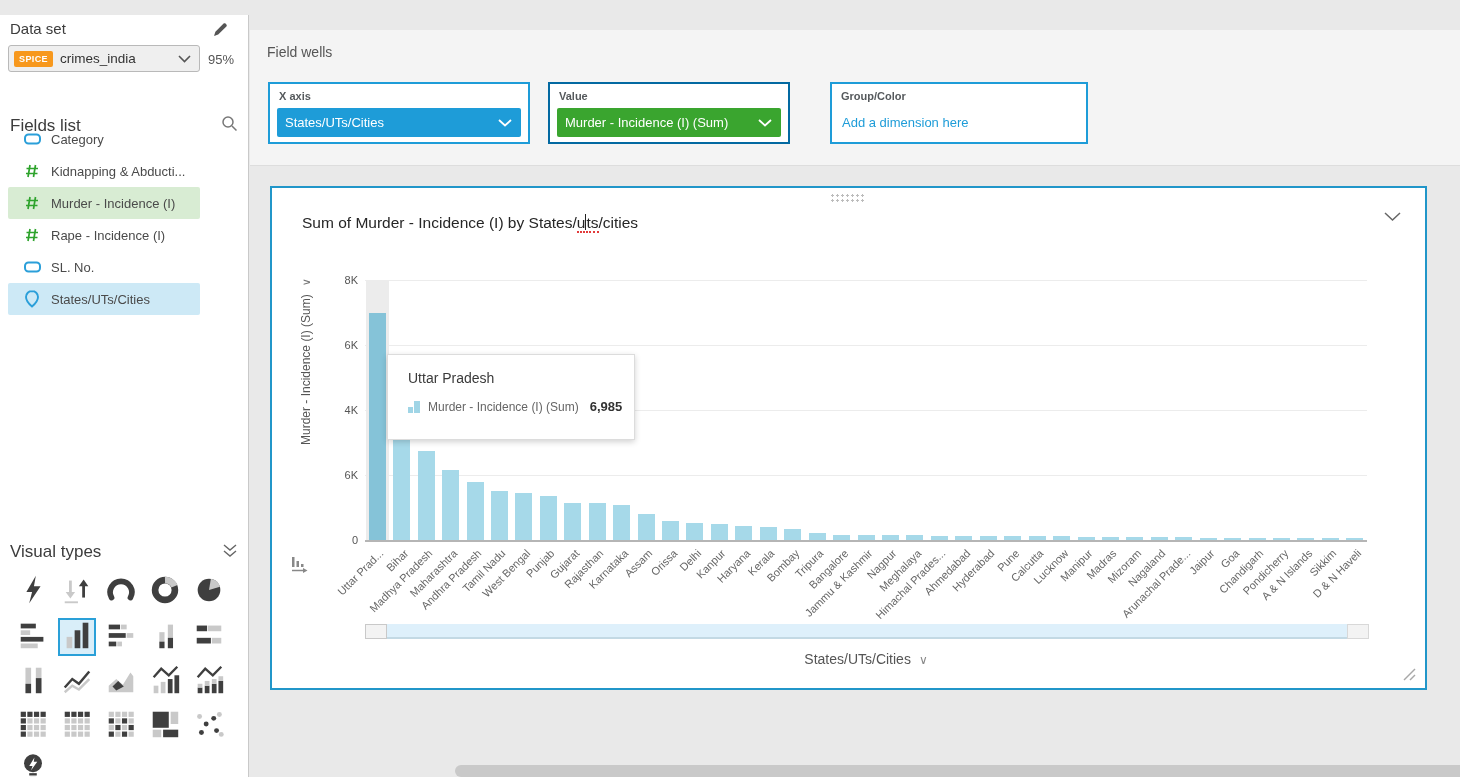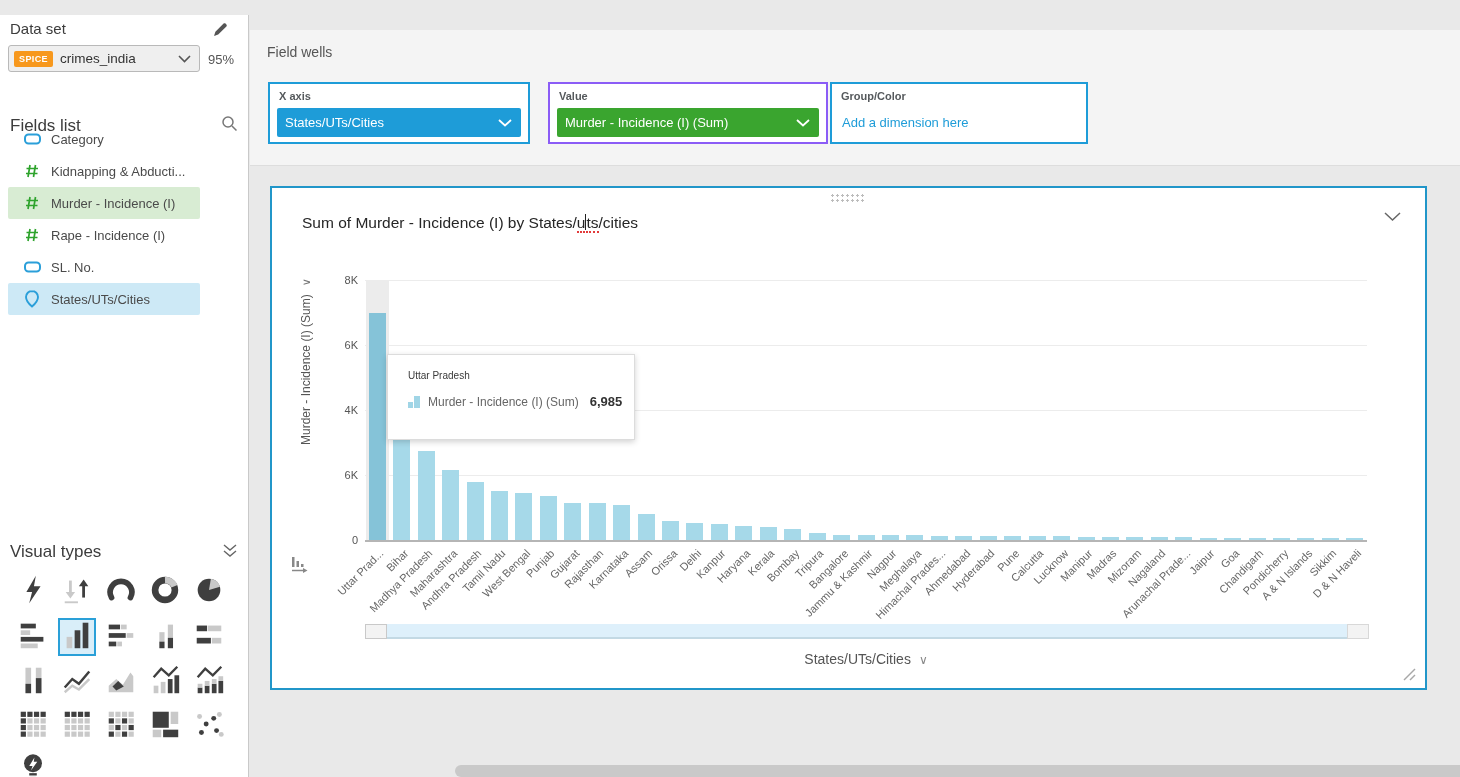--- a/index.html
+++ b/index.html
@@ -26,21 +26,21 @@
   .vt-cell{position:absolute;width:38px;height:38px;display:flex;align-items:center;justify-content:center;box-sizing:border-box;cursor:pointer;}
   .vt-cell.sel{border:2px solid #2aa0d8;background:#d9eef9;}
   
   .tabbar{position:absolute;left:250px;top:0;width:1210px;height:30px;background:#fff;border-bottom:1px solid #c9c9c9;box-sizing:border-box;}
   .tab{position:absolute;left:0;top:0;width:130px;height:30px;background:#fff;border-right:1px solid #cfcfcf;box-sizing:border-box;font-size:13px;font-weight:bold;color:#4a4a4a;padding:8px 0 0 15px;cursor:pointer;}
   .tab-add{position:absolute;left:138px;top:1px;width:28px;height:28px;font-size:21px;color:#666;text-align:center;line-height:26px;cursor:pointer;}
   .fw-area{position:absolute;left:250px;top:30px;width:1210px;height:136px;background:#f4f4f4;border-bottom:1px solid #ddd;box-sizing:border-box;}
   .fw-label{position:absolute;left:17px;top:14px;font-size:14px;color:#555;}
   .well{position:absolute;top:52px;height:62px;background:#fff;box-sizing:border-box;}
   .well-x{left:18px;width:262px;border:2px solid #1e9cd8;}
-  .well-value{left:298px;width:280px;border:2px solid #8b5cf6;}
+  .well-value{left:298px;width:242px;border:2px solid #0369a1;}
   .well-group{left:580px;width:258px;border:2px solid #1e9cd8;}
   .well-label{font-size:11px;font-weight:bold;color:#55595c;margin:6px 0 0 9px;}
   .pill{position:absolute;left:7px;right:7px;top:24px;height:29px;border-radius:2px;display:flex;align-items:center;cursor:pointer;}
   .pill span{color:#fff;font-size:13px;margin-left:8px;flex:1;white-space:nowrap;overflow:hidden;}
   .pill-blue{background:#1e9cd8;}
   .pill-green{background:#3aa52f;}
   .pill svg{margin-right:9px;}
   .add-dim{position:absolute;left:10px;top:31px;font-size:13px;color:#1e9cd8;cursor:pointer;text-decoration:none;}
   .canvas{position:absolute;left:250px;top:166px;width:1210px;height:611px;background:#e9e9e9;}
   
@@ -62,21 +62,21 @@
   .bar.hl{background:#85c3d8;}
   .ytick{position:absolute;left:40px;width:46px;text-align:right;font-size:11px;color:#555;}
   .xlab{position:absolute;width:150px;text-align:right;font-size:11px;color:#666;white-space:nowrap;transform:rotate(-45deg);transform-origin:100% 0;}
   .hscroll-left,.hscroll-right{position:absolute;top:436px;width:22px;height:15px;background:#f3f3f3;border:1px solid #c9c9c9;box-sizing:border-box;cursor:pointer;}
   .hscroll-left{left:93px;}
   .hscroll-right{left:1075px;border-color:#d8d8d8;}
   .hscroll-track{position:absolute;left:115px;top:436px;width:960px;height:15px;background:#def0fb;border-bottom:2px solid #c3d9e4;box-sizing:border-box;cursor:pointer;}
   .x-title{position:absolute;left:93px;top:463px;width:1002px;text-align:center;font-size:14px;color:#555;cursor:pointer;}
   .ax-chev2{margin-left:8px;color:#888;font-size:12px;}
   .tooltip{position:absolute;left:115px;top:166px;width:246px;height:84px;background:#fff;border:1px solid #dcdcdc;box-shadow:0 2px 6px rgba(0,0,0,.18);z-index:5;}
-  .tt-title{margin:15px 0 0 20px;font-size:10px;color:#3a3a3a;}
+  .tt-title{margin:15px 0 0 20px;font-size:14px;color:#3a3a3a;}
   .tt-row{margin:13px 0 0 20px;display:flex;align-items:center;}
   .tt-ic{width:14px;height:12px;position:relative;display:inline-block;}
   .tt-ic .b1{position:absolute;left:0;bottom:0;width:5px;height:6px;background:#a0d5e6;}
   .tt-ic .b2{position:absolute;left:6px;bottom:0;width:6px;height:12px;background:#a0d5e6;}
   .tt-label{margin-left:6px;font-size:12px;color:#666;}
   .tt-val{margin-left:11px;font-size:13px;font-weight:bold;color:#333;}
   .resize{position:absolute;right:9px;bottom:7px;cursor:nwse-resize;}
   .page-hscroll{position:absolute;left:455px;top:765px;width:1005px;height:12px;background:#c9c9c9;border-radius:7px 0 0 7px;cursor:pointer;}
 </style>
 </head>

